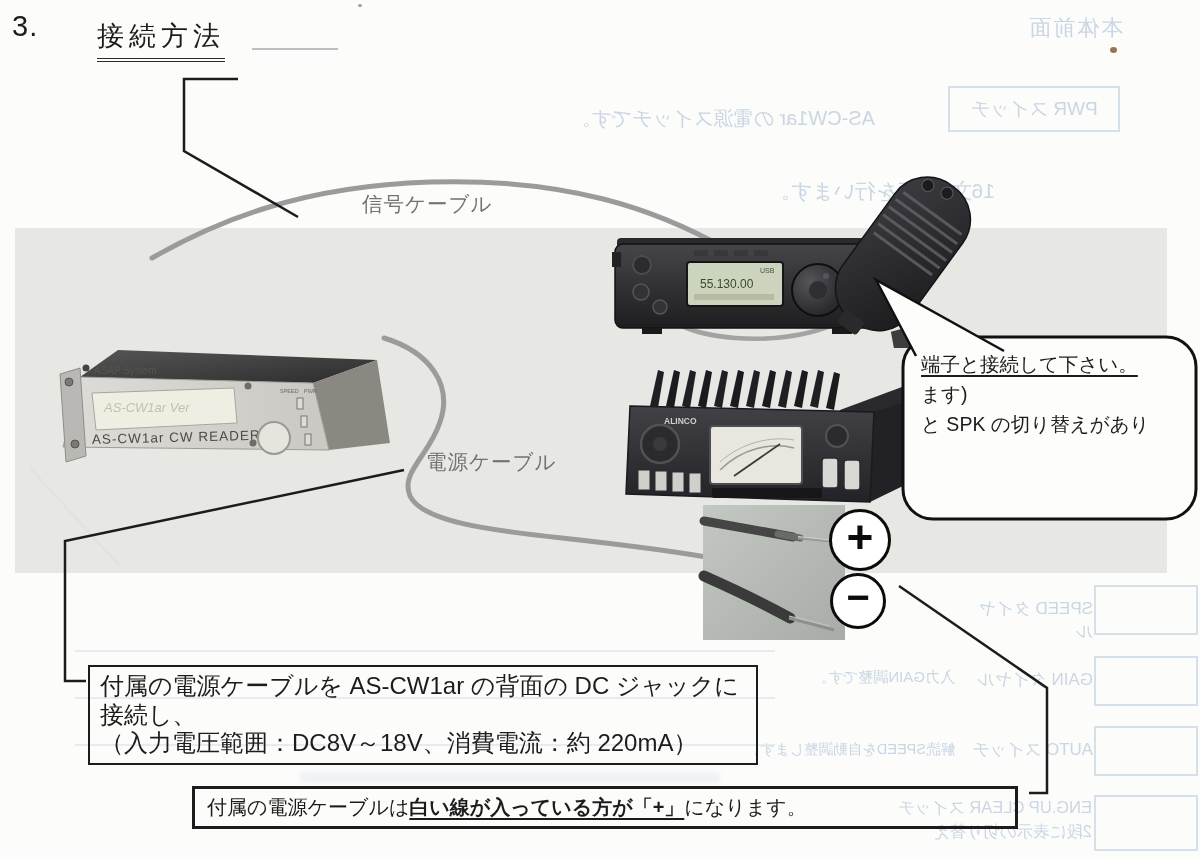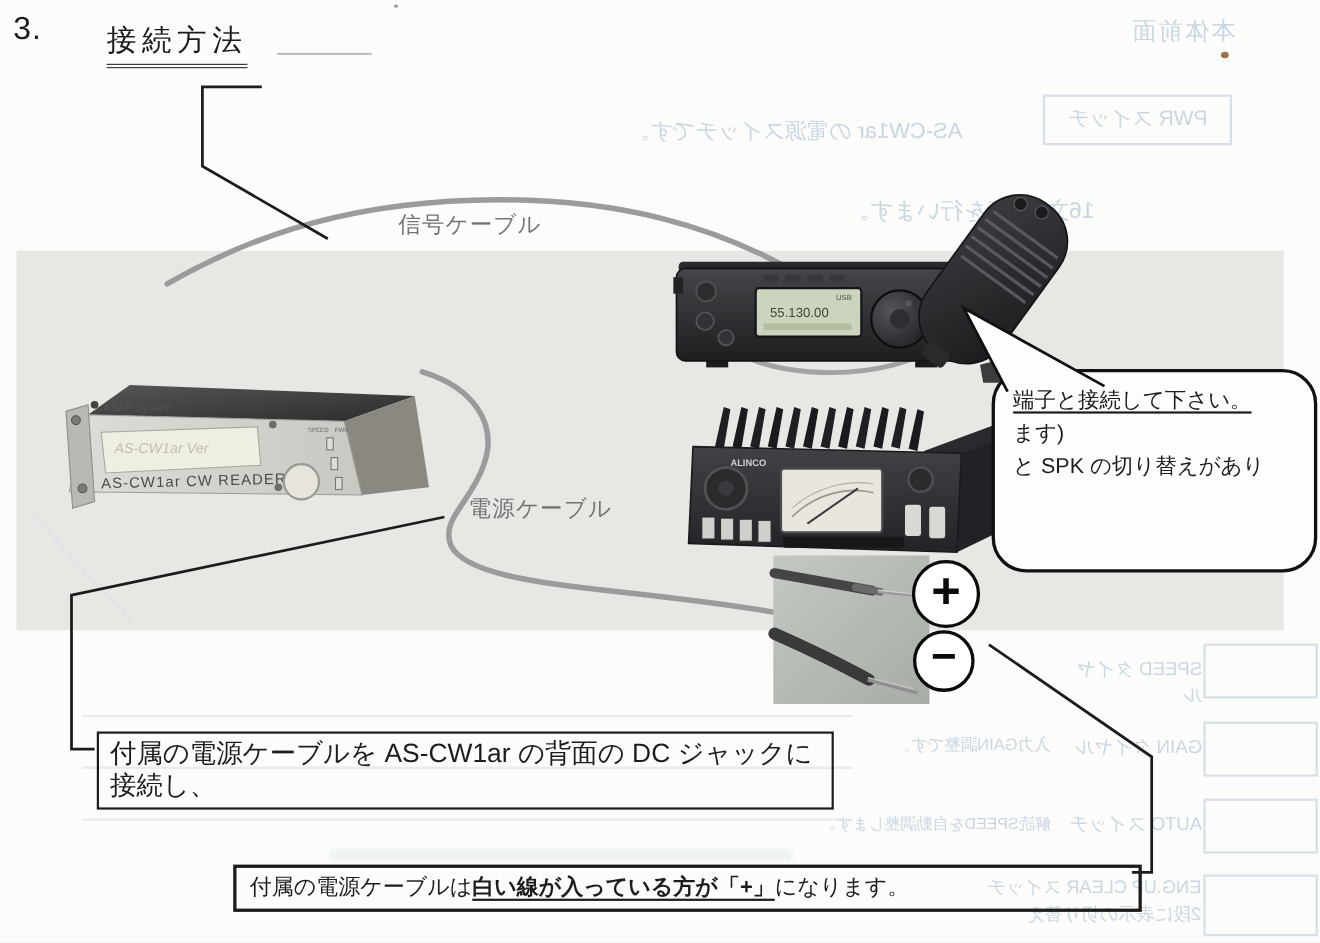--- a/index.html
+++ b/index.html
@@ -8,21 +8,21 @@
   .abs{position:absolute;}
   
   .z1{z-index:1}.z2{z-index:2}.z3{z-index:3}.z4{z-index:4}.z6{z-index:6}.z7{z-index:7}.z8{z-index:8}.z9{z-index:9}
   
   .heading-num{left:12px;top:10px;font-size:29px;letter-spacing:1px;}
   .heading-title{left:97px;top:18px;font-size:27px;letter-spacing:5px;border-bottom:4px double #2a2a2a;padding-bottom:4px;font-family:Liberation Mono, monospace;}
   
   .tbox{border:2px solid #1c1c1c;background:transparent;}
   .top-box{left:238px;top:62px;width:614px;padding:3px 11px;font-size:21px;line-height:31.5px;}
   .power-box{left:88px;top:645px;width:646px;padding:5px 10px;font-size:24px;line-height:28.5px;margin-top:20px;}
-  .caution-box{left:212px;top:786px;width:796px;padding:4px 12px;font-size:20px;line-height:29px;border-width:3px;}
+  .caution-box{left:192px;top:786px;width:796px;padding:4px 12px;font-size:20px;line-height:29px;border-width:3px;}
   .u{text-decoration:underline;text-underline-offset:4px;text-decoration-thickness:1.5px;}
   .bu{font-weight:bold;text-decoration:underline;text-underline-offset:4px;text-decoration-thickness:1.5px;}
   .b{font-weight:bold;}
   
   .cable-label{font-size:20.5px;letter-spacing:1px;color:#737373;}
   
   .bubble-text{left:921px;top:349px;width:266px;font-size:19.5px;line-height:30px;}
   
   .badge{border-radius:50%;background:#fff;text-align:center;font-weight:900;color:#0b0b0b;}
   .plus-badge{left:829px;top:509px;width:56px;height:56px;border:3.5px solid #0b0b0b;font-size:46px;line-height:50px;}
@@ -254,20 +254,21 @@
     <div class="u">端子と接続して下さい。</div>
     <div>ます)</div>
     <div>と SPK の切り替えがあり</div>
   </div>
 
   <div class="abs z7 badge plus-badge">+</div>
   <div class="abs z7 badge minus-badge">−</div>
 
   <div class="abs z8 tbox power-box">
     <div>付属の電源ケーブルを AS-CW1ar の背面の DC ジャックに接続し、</div>
+    <div>（入力電圧範囲：DC8V～18V、消費電流：約 220mA）</div>
   </div>
 
   <div class="abs z8 tbox caution-box">
     <div>
       <span>付属の電源ケーブルは</span><span class="bu">白い線が入っている方が「+」</span><span>になります。</span>
     </div>
   </div>
 
   <div class="abs z9 speck-brown" style="left:1110px;top:47px;"></div>
   <div class="abs z9 speck-gray" style="left:358px;top:4px;"></div>

